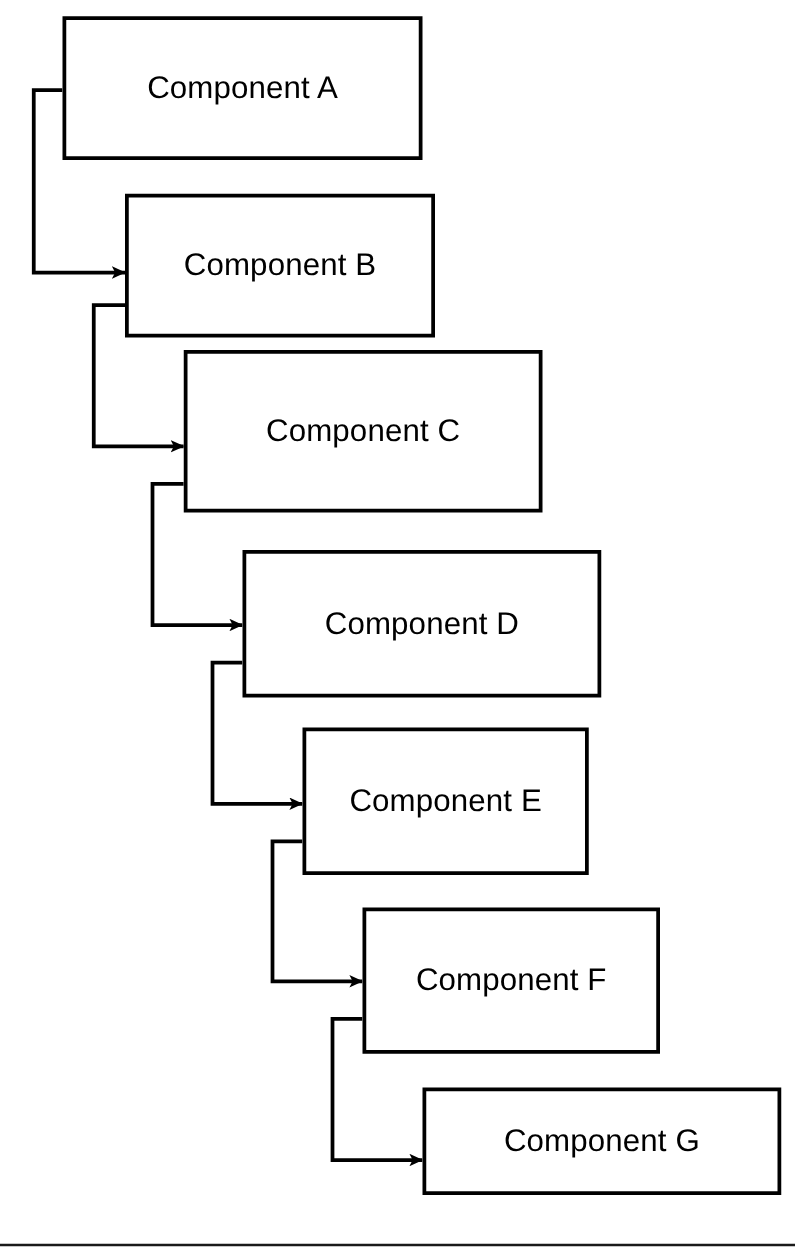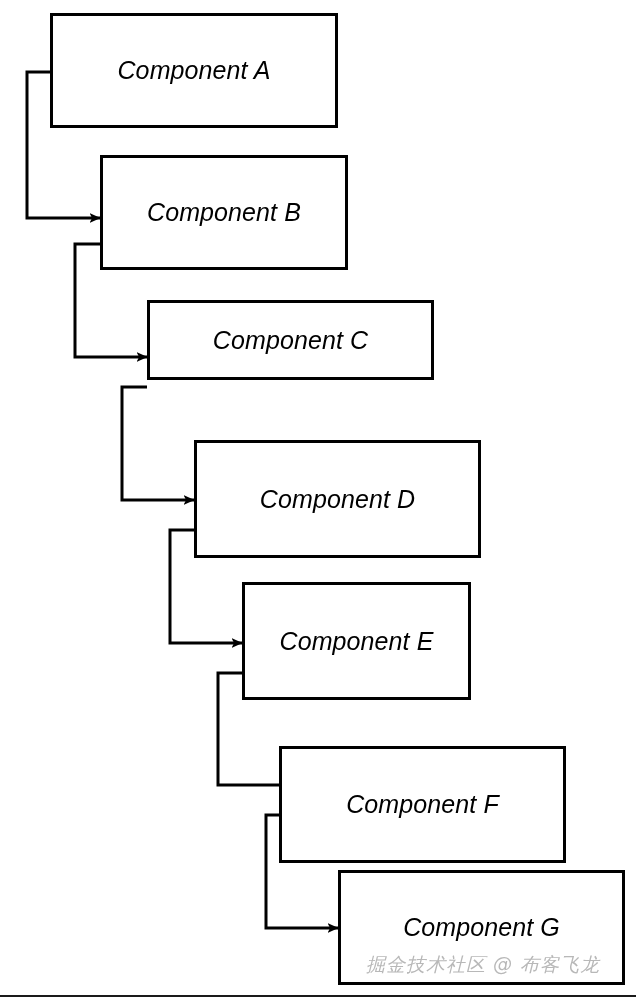--- a/index.html
+++ b/index.html
@@ -9,21 +9,20 @@
   }
   body {
     font-family: "Liberation Sans", sans-serif;
   }
   #diagram-canvas {
     position: relative;
     width: 636px;
     height: 1000px;
     background: #ffffff;
     overflow: hidden;
-    font-style: italic;
   }
   #diagram-svg {
     position: absolute;
     left: 0;
     top: 0;
     width: 636px;
     height: 1000px;
   }
   .node-box {
     position: absolute;
@@ -80,33 +79,32 @@
       </g>
   </svg>
 
   <div id="node-layer">
       <div class="node-box" style="left: 50px; top: 13px; width: 288px; height: 115px; border-color: rgb(0, 0, 0);">
         <span class="node-label">Component A</span>
       </div>
       <div class="node-box" style="left: 100px; top: 155px; width: 248px; height: 115px; border-color: rgb(0, 0, 0);">
         <span class="node-label">Component B</span>
       </div>
-      <div class="node-box" style="left: 147px; top: 300px; width: 287px; height: 80px; border-color: rgb(0, 0, 0);">
+      <div class="node-box" style="left: 147px; top: 280px; width: 287px; height: 130px; border-color: rgb(0, 0, 0);">
         <span class="node-label">Component C</span>
       </div>
       <div class="node-box" style="left: 194px; top: 440px; width: 287px; height: 118px; border-color: rgb(0, 0, 0); text-align: right;">
         <span class="node-label">Component D</span>
       </div>
       <div class="node-box" style="left: 242px; top: 582px; width: 229px; height: 118px; border-color: rgb(0, 0, 0);">
         <span class="node-label">Component E</span>
       </div>
-      <div class="node-box" style="left: 279px; top: 726px; width: 287px; height: 117px; border-color: rgb(0, 0, 0); margin-top: 20px;">
+      <div class="node-box" style="left: 290px; top: 726px; width: 238px; height: 117px; border-color: rgb(0, 0, 0);">
         <span class="node-label">Component F</span>
       </div>
-      <div class="node-box" style="left: 338px; top: 870px; width: 287px; height: 115px; border-color: rgb(0, 0, 0);">
+      <div class="node-box" style="left: 338px; top: 870px; width: 287px; height: 86px; border-color: rgb(0, 0, 0);">
         <span class="node-label">Component G</span>
       </div>
     </div>
 
-  <div class="watermark" style="left: 366px; top: 955px; color: rgb(184, 184, 184);">掘金技术社区 @ 布客飞龙</div>
   <div class="bottom-rule" style="top:995px;"></div>
 
 </div>
 
 </body></html>

